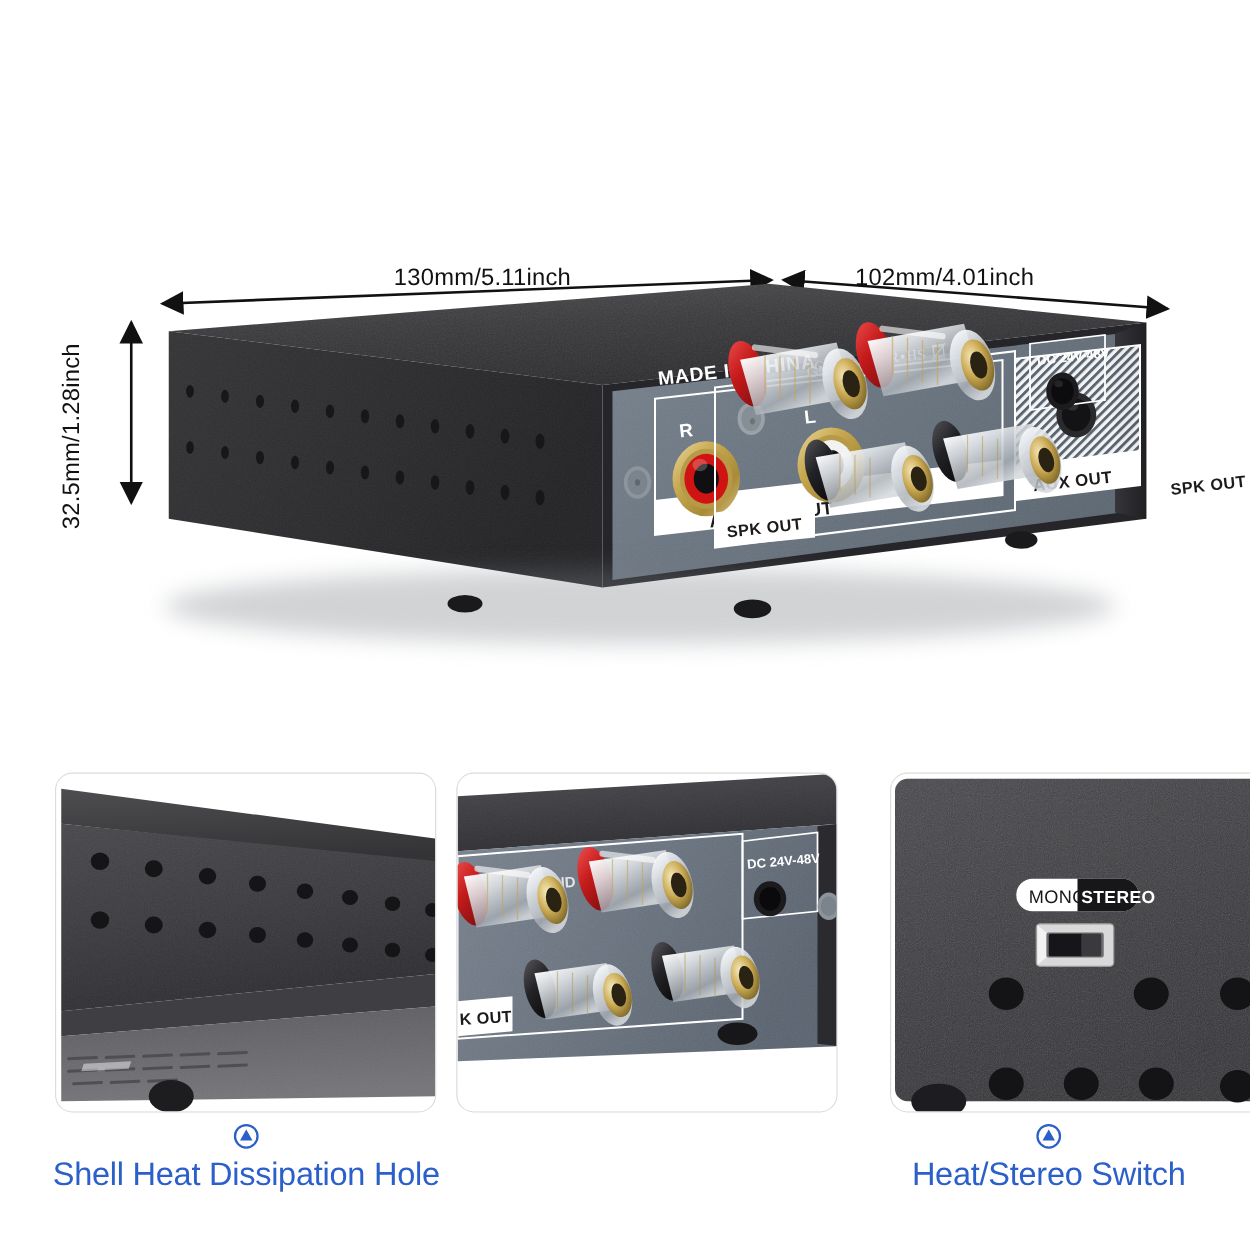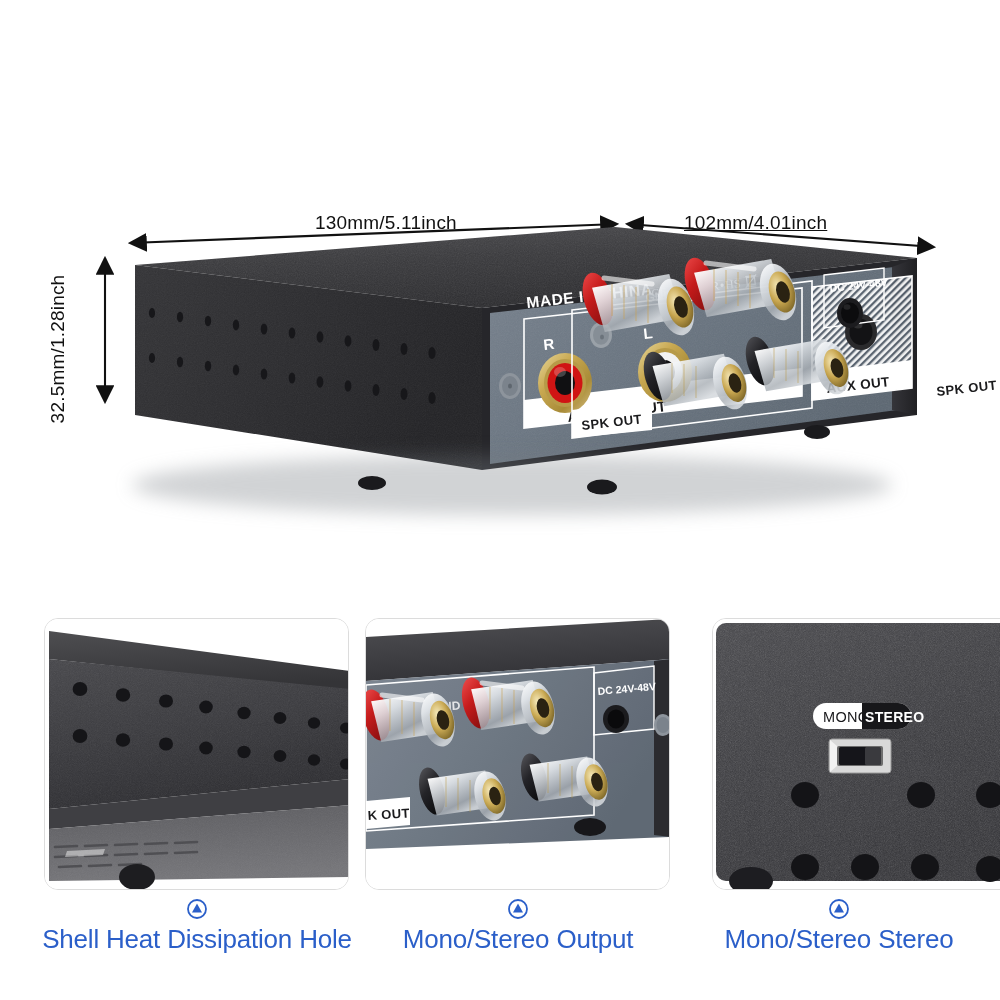--- a/index.html
+++ b/index.html
@@ -14,21 +14,21 @@
   
   .dim-label {
     position: absolute;
     font-family: "Liberation Sans", sans-serif;
     font-size: 19px;
     color: #111;
     letter-spacing: .2px;
     white-space: nowrap;
   }
   #dim-top-left-label  { left: 303px; top: 212px; }
-  #dim-top-right-label { left: 672px; top: 212px; text-decoration: underline; }
+  #dim-top-right-label { left: 672px; top: 212px; }
   #dim-height-label {
     left: -28px; top: 338px;
     transform: rotate(-90deg);
     transform-origin: center center;
   }
   .dim-arrow { position: absolute; }
 
   
   #product { position: absolute; left: 0; top: 180px; width: 1000px; height: 340px; }
 
@@ -646,29 +646,22 @@
   </div>
 
   <div class="caption-group" id="cap-1">
     <svg class="caption-arrow" width="22" height="22" viewBox="0 0 22 22">
       <circle cx="11" cy="11" r="9" fill="none" stroke="#2b5fc9" stroke-width="1.8"></circle>
       <path d="M11,5.6 L16,14.4 L6,14.4 Z" fill="#2b5fc9"></path>
     </svg>
     <div class="caption-text">Shell Heat Dissipation Hole</div>
   </div>
 
-  <div class="caption-group" id="cap-2">
-    <svg class="caption-arrow" width="22" height="22" viewBox="0 0 22 22">
-      <circle cx="11" cy="11" r="9" fill="none" stroke="#2b5fc9" stroke-width="1.8"></circle>
-      <path d="M11,5.6 L16,14.4 L6,14.4 Z" fill="#2b5fc9"></path>
-    </svg>
-    <div class="caption-text">Mono/Stereo Output</div>
-  </div>
 
   <div class="caption-group" id="cap-3">
     <svg class="caption-arrow" width="22" height="22" viewBox="0 0 22 22">
       <circle cx="11" cy="11" r="9" fill="none" stroke="#2b5fc9" stroke-width="1.8"></circle>
       <path d="M11,5.6 L16,14.4 L6,14.4 Z" fill="#2b5fc9"></path>
     </svg>
-    <div class="caption-text">Mono/Stereo Stereo</div>
+    <div class="caption-text">Heat/Stereo Switch</div>
   </div>
 
 </div>
 
 </body></html>

